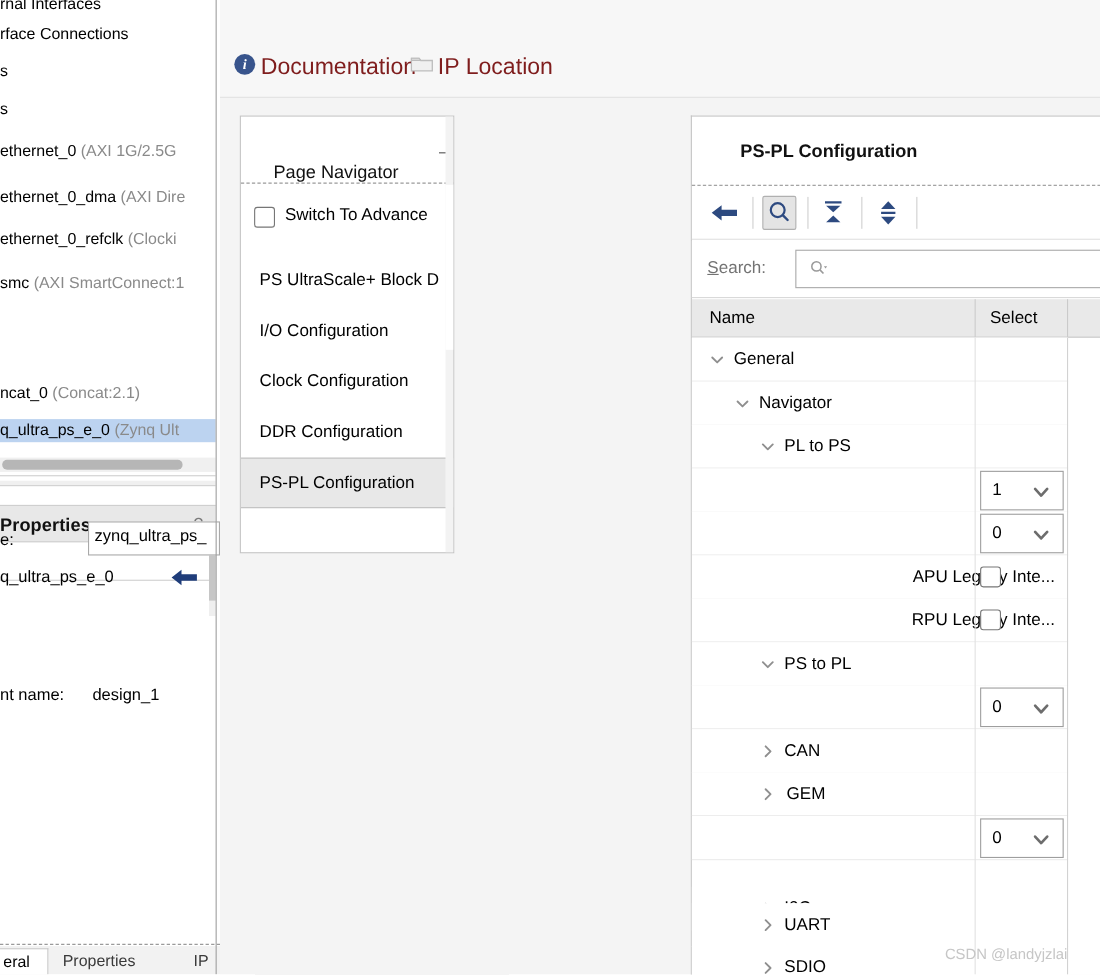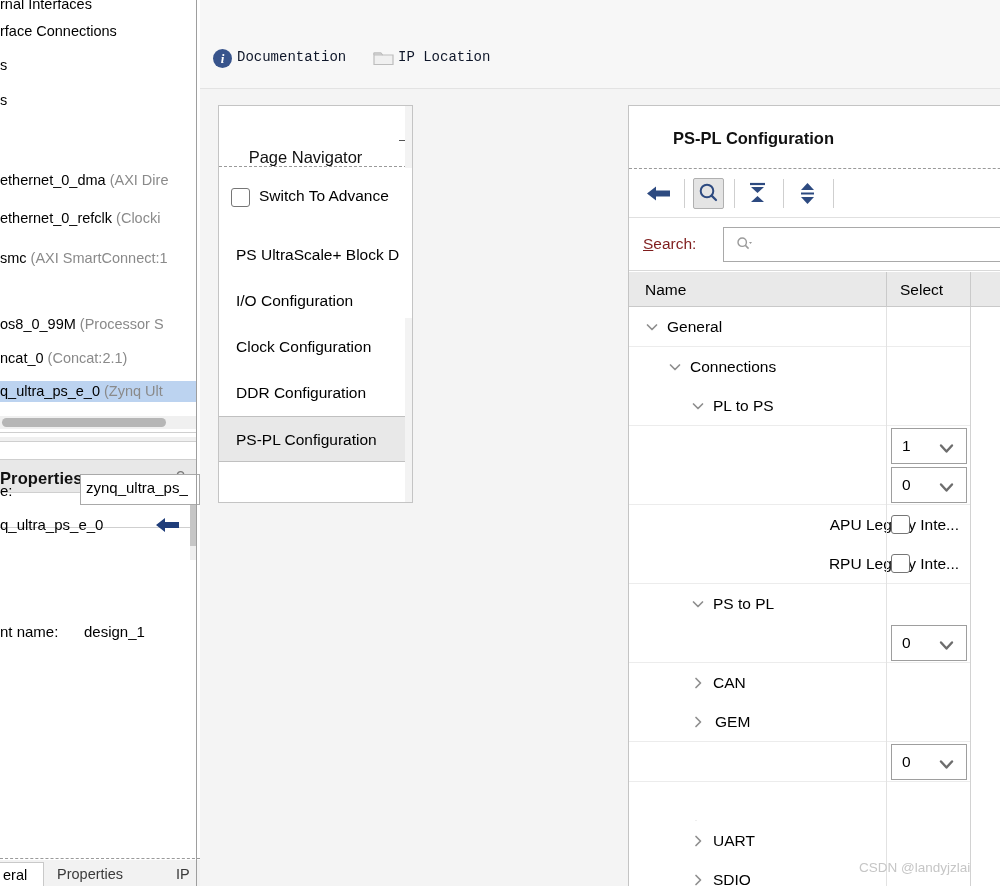--- a/index.html
+++ b/index.html
@@ -45,21 +45,21 @@
   .bottom-tab { position: absolute; top: 862px; height: 24px; font-size: 14.5px; color: #3a3a3a; line-height: 24px; }
   .bottom-tab.active { background: #ffffff; color: #000; border-left: 1px solid #c9c9c9; border-right:1px solid #c9c9c9; border-top: 1px solid #c9c9c9; }
   .dashed-top { position:absolute; left:0; top:858px; width:200px; height:0; border-top: 1px dashed #9a9a9a; }
   .bg-divider-v2 { position:absolute; left:196px; top:0; width:1px; height:886px; background:#9e9e9e;}
 
   
   #dialog { position: absolute; left: 200px; top: 0; width: 800px; height: 886px; background: #f4f4f4; }
 
   .dlg-linkbar { position: absolute; left: 0; top: 30px; width: 800px; height: 58px; background: #f7f7f7; }
   .dlg-linkbar-bottom { position:absolute; left:0; top:88px; width:800px; height:1px; background:#e3e3e3; }
-  .link-item { position: absolute; font-size: 14px; color: #0f172a; white-space: nowrap; font-family: Liberation Mono, monospace; }
+  .link-item { position: absolute; font-size: 21px; color: #7f1d1d; white-space: nowrap; }
 
   .info-icon { position:absolute; left: 13px; top: 49px; width: 19px; height: 19px; border-radius: 50%;
                background: #38548c; color: #ffffff; font-size: 13px; font-style: italic; font-weight: bold;
                text-align: center; line-height: 19px; font-family: "Liberation Serif", serif; }
   .folder-icon { position: absolute; left: 173px; top: 50px; width: 21px; height: 16px; }
 
   
   .pn-card { position: absolute; left: 18px; top: 105px; width: 195px; height: 398px;
              background: #ffffff; border: 1px solid #c4c4c4; }
   .pn-title { position: absolute; left: 18px; top: 148px; width: 175px; text-align: center;
@@ -82,21 +82,21 @@
   .mc-dash { position: absolute; left: 429px; top: 168px; width: 571px; height: 0; border-top: 1px dashed #9a9a9a; }
 
   .toolbar { position: absolute; left: 429px; top: 169px; width: 571px; height: 49px; background: #ffffff;
              border-bottom: 1px solid #e0e0e0; }
   .tb-btn { position: absolute; top: 178px; width: 31px; height: 31px; }
   .tb-btn.active { background: #e4e4e4; border: 1px solid #b0b0b0; border-radius: 2px; }
   .tb-sep { position: absolute; top: 179px; width: 1px; height: 29px; background: #cfcfcf; }
 
   .search-row { position: absolute; left: 429px; top: 219px; width: 571px; height: 52px; background: #ffffff;
                 border-bottom: 1px solid #d9d9d9; }
-  .search-label { position: absolute; left: 443px; top: 235px; font-size: 15.5px; color: #7f1d1d; }
+  .search-label { position: absolute; left: 443px; top: 235px; font-size: 15.5px; color: #737373; }
   .search-label u { text-decoration: underline; }
   .search-box { position: absolute; left: 523px; top: 227px; width: 334px; height: 35px; background: #ffffff;
                 border: 1px solid #a9a9a9; }
   .search-ph { position: absolute; left: 536px; top: 236px; font-size: 14px; color: #9a9a9a; }
 
   
   .tbl-header { position: absolute; left: 429px; top: 272px; width: 571px; height: 35px; background: #e9e9e9;
                 border-bottom: 1px solid #c9c9c9; }
   .th { position: absolute; top: 281px; font-size: 15.5px; color: #000; }
   .th-div { position: absolute; top: 272px; width: 1px; height: 35px; background: #cacaca; }
@@ -121,24 +121,24 @@
 
 <div id="root">
 
   <div id="bg-window">
 
     <div class="bd-tree" id="bd-tree">
         <div class="bd-row" style="top: -6px;"><span>rnal Interfaces</span></div>
         <div class="bd-row" style="top: 21px;"><span>rface Connections</span></div>
         <div class="bd-row" style="top: 55px;"><span>s</span></div>
         <div class="bd-row" style="top: 90px;"><span>s</span></div>
+        <div class="bd-row" style="top: 128px;"><span>ethernet_0 </span><span class="dim">(AXI 1G/2.5G</span></div>
         <div class="bd-row" style="top: 170px;"><span>ethernet_0_dma </span><span class="dim">(AXI Dire</span></div>
         <div class="bd-row" style="top: 208px;"><span>ethernet_0_refclk </span><span class="dim">(Clocki</span></div>
         <div class="bd-row" style="top: 248px;"><span>smc </span><span class="dim">(AXI SmartConnect:1</span></div>
-        <div class="bd-row" style="top: 314px;"><span>os8_0_99M </span><span class="dim">(Processor S</span></div>
         <div class="bd-row" style="top: 348px;"><span>ncat_0 </span><span class="dim">(Concat:2.1)</span></div>
         <div class="bd-row sel" style="top: 381px;"><span>q_ultra_ps_e_0 </span><span class="dim">(Zynq Ult</span></div>
       </div>
 
     <div class="hscroll-track"></div>
     <div class="hscroll-thumb"></div>
 
     <div style="position:absolute;left:0;top:432px;width:196px;height:1px;background:#cfcfcf;"></div>
     <div style="position:absolute;left:0;top:437px;width:196px;height:4px;background:#f0f0f0;"></div>
     <div style="position:absolute;left:0;top:441px;width:196px;height:1px;background:#cfcfcf;"></div>
@@ -271,21 +271,21 @@
         <div class="trow" style="top: 307px;">
           <span class="chev" style="left: 16px; top: 13px;"><svg width="14" height="14" viewBox="0 0 14 14">
               <path d="M2.5 5 L7 9.5 L11.5 5" fill="none" stroke="#8f8f8f" stroke-width="1.7" stroke-linecap="round" stroke-linejoin="round"></path>
             </svg></span>
           <span class="tname" style="left: 38px;">General</span>
         </div>
         <div class="trow" style="top: 346.5px;">
           <span class="chev" style="left: 39px; top: 13px;"><svg width="14" height="14" viewBox="0 0 14 14">
               <path d="M2.5 5 L7 9.5 L11.5 5" fill="none" stroke="#8f8f8f" stroke-width="1.7" stroke-linecap="round" stroke-linejoin="round"></path>
             </svg></span>
-          <span class="tname" style="left: 61px;">Connections</span>
+          <span class="tname" style="left: 61px;">Navigator</span>
         </div>
         <div class="trow" style="top: 386px;">
           <span class="chev" style="left: 62px; top: 13px;"><svg width="14" height="14" viewBox="0 0 14 14">
               <path d="M2.5 5 L7 9.5 L11.5 5" fill="none" stroke="#8f8f8f" stroke-width="1.7" stroke-linecap="round" stroke-linejoin="round"></path>
             </svg></span>
           <span class="tname" style="left: 84px;">PL to PS</span>
         </div>
         <div class="trow" style="top: 425.5px;">
           <span class="tname" style="right: 12px; text-align: right;">IRQ0[0-7]</span>
           <span class="combo" style="left: 262px; top: 2px;">

